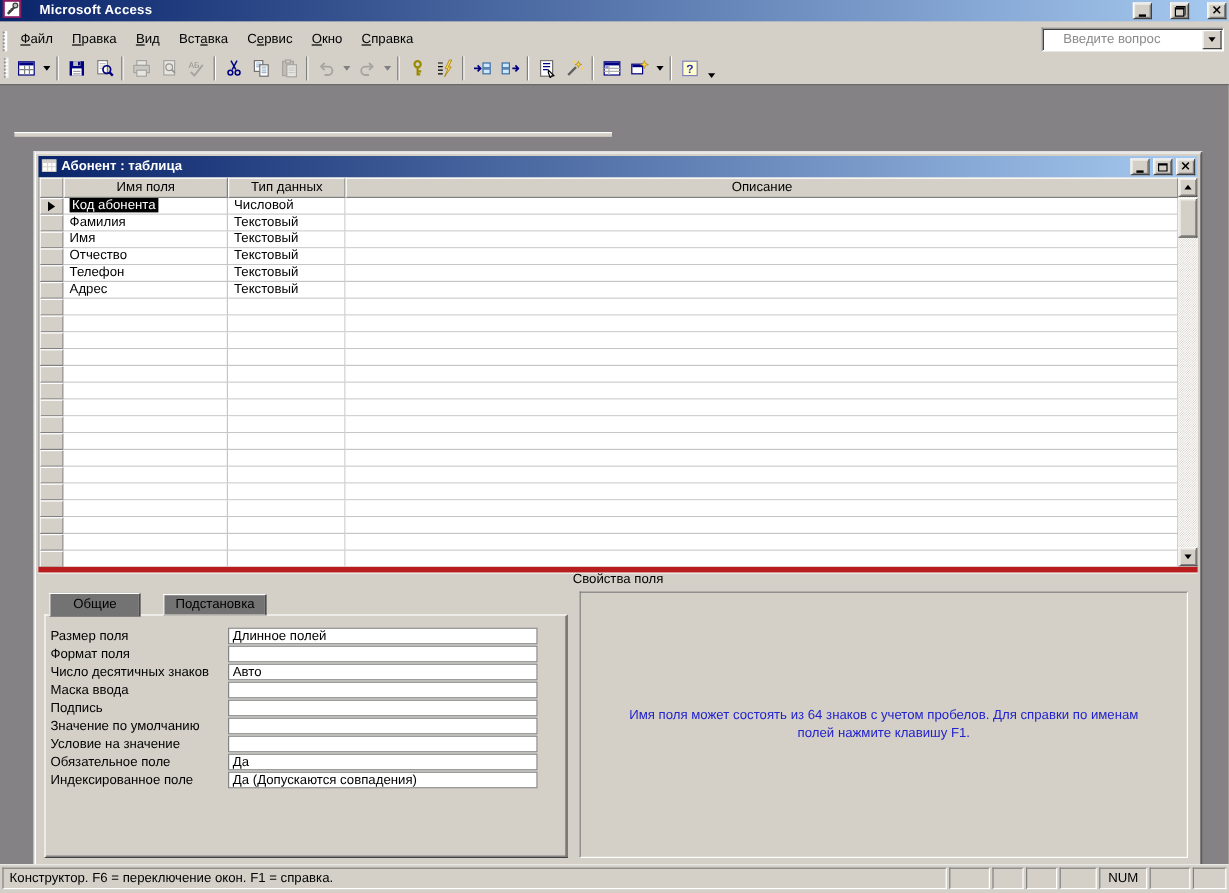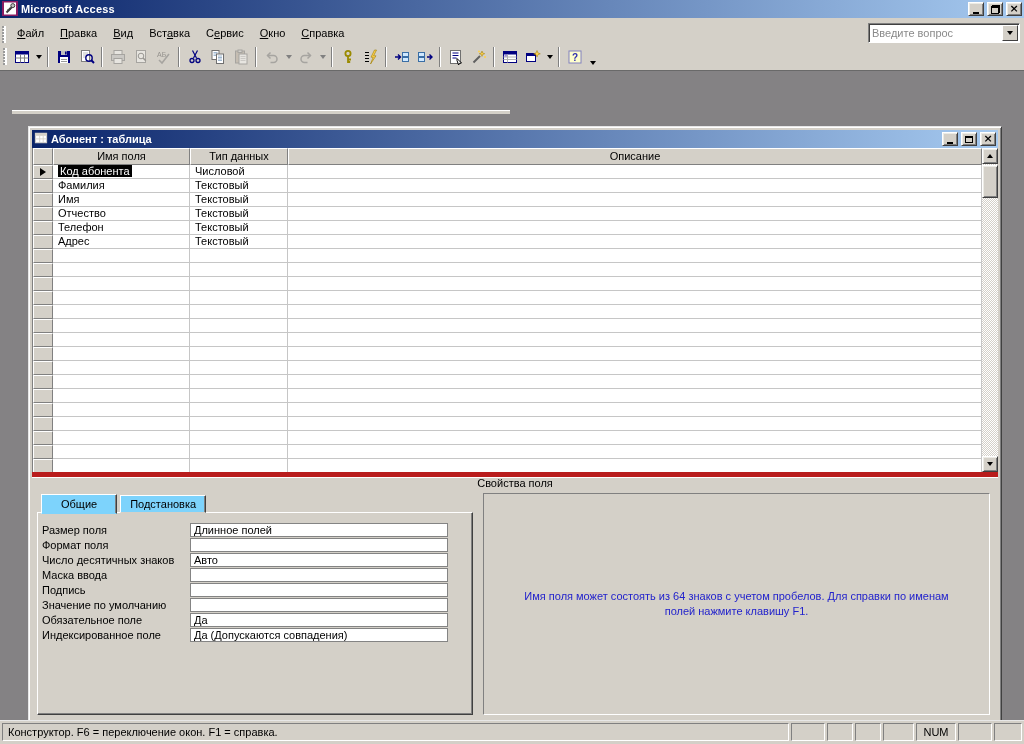--- a/index.html
+++ b/index.html
@@ -1,35 +1,35 @@
 <!DOCTYPE html>
 <html><head>
 <meta charset="utf-8">
 <style>
 *{box-sizing:border-box;margin:0;padding:0}
 html,body{width:1024px;height:744px}
 body{font-family:"Liberation Sans","DejaVu Sans",sans-serif;font-size:11px;color:#000;background:#d4d0c8;overflow:hidden}
 .app{display:flex;flex-direction:column;width:1024px;height:744px;background:#d4d0c8}
 
-.titlebar{height:18px;flex:none;background:linear-gradient(to right,#0a246a,#a6caf0);display:flex;align-items:center;padding:1px 2px;gap:3px}
+.titlebar{height:18px;flex:none;background:linear-gradient(to right,#0a246a,#a6caf0);display:flex;align-items:center;padding:1px 2px;gap:15px}
 .titlebar .title{color:#fff;font-weight:bold;flex:1;white-space:nowrap;letter-spacing:.2px}
 .winbtn{width:16px;height:14px;flex:none;background:#d4d0c8;border:1px solid #404040;border-top-color:#fff;border-left-color:#fff;box-shadow:inset 1px 1px 0 #ecebe5,inset -1px -1px 0 #808080;display:flex;align-items:center;justify-content:center;cursor:default}
 .glyph-min{width:6px;height:2px;background:#000;margin-top:7px}
 .glyph-restore{position:relative;width:9px;height:9px}
 .glyph-restore::before{content:"";position:absolute;right:0;top:0;width:6px;height:5px;border:1px solid #000;border-top-width:2px}
 .glyph-restore::after{content:"";position:absolute;left:0;bottom:0;width:6px;height:5px;border:1px solid #000;border-top-width:2px;background:#d4d0c8}
 .glyph-max{width:8px;height:7px;border:1px solid #000;border-top-width:2px}
 .glyph-close{font-size:11px;font-weight:bold;line-height:10px;font-family:"DejaVu Sans",sans-serif}
 
 .menubar{height:25px;flex:none;display:flex;align-items:flex-end;background:#d4d0c8;padding:0 4px 0 1px}
 .grip{width:4px;height:17px;margin:0 3px 0 1px;background-image:radial-gradient(circle at 1px 1px,#9a9a9a 35%,transparent 40%),radial-gradient(circle at 1px 1px,#fff 90%,transparent 95%);background-size:3px 3px;background-position:0 0,1px 1px;background-repeat:repeat-y}
 .menu-item{padding:4px 8px;white-space:nowrap;cursor:default}
 .menu-item u{text-decoration:underline}
 .qcombo{margin-left:auto;width:152px;height:20px;background:#fff;border:1px solid;border-color:#808080 #fff #fff #808080;box-shadow:inset 1px 1px 0 #404040;display:flex;align-items:center}
-.qcombo .qtext{flex:1;color:#8a8a8a;padding-left:3px;white-space:nowrap;overflow:hidden}
+.qcombo .qtext{flex:1;color:#8a8a8a;padding-left:17px;white-space:nowrap;overflow:hidden}
 .combo-btn{width:16px;height:16px;margin-right:1px;background:#d4d0c8;border:1px solid;border-color:#fff #404040 #404040 #fff;display:flex;align-items:center;justify-content:center}
 .tri-down{width:0;height:0;border-left:3px solid transparent;border-right:3px solid transparent;border-top:4px solid #000}
 
 .toolbar{height:27px;flex:none;display:flex;align-items:center;background:#d4d0c8;padding:0 2px}
 .tbtn{width:23px;height:22px;flex:none;display:flex;align-items:center;justify-content:center;background:transparent;border:none;cursor:default}
 .tbtn svg{display:block}
 .tbtn.disabled{opacity:.45;filter:grayscale(.7)}
 .tdrop{width:11px;height:22px;flex:none;display:flex;align-items:center;justify-content:center}
 .tdrop.disabled .tri-down{border-top-color:#808080}
 .tsep{width:2px;height:20px;flex:none;margin:0 3px;border-left:1px solid #808080;border-right:1px solid #fff}
@@ -57,21 +57,21 @@
 .sbtn{position:absolute;left:0;width:16px;height:16px;background:#d4d0c8;border:1px solid;border-color:#fff #404040 #404040 #fff;box-shadow:inset 1px 1px 0 #ecebe5,inset -1px -1px 0 #808080;display:flex;align-items:center;justify-content:center}
 .sbtn.up{top:0}.sbtn.down{bottom:0}
 .tri-up-s{width:0;height:0;border-left:3px solid transparent;border-right:3px solid transparent;border-bottom:4px solid #000}
 .tri-down-s{width:0;height:0;border-left:3px solid transparent;border-right:3px solid transparent;border-top:4px solid #000}
 .sthumb{position:absolute;left:0;top:17px;width:16px;height:33px;background:#d4d0c8;border:1px solid;border-color:#fff #404040 #404040 #fff;box-shadow:inset 1px 1px 0 #ecebe5,inset -1px -1px 0 #808080}
 
 .props-divider{height:16px;flex:none;background:#d4d0c8;display:flex;align-items:center;justify-content:center;border-top:5px solid #b91c1c;box-shadow:inset 0 1px 0 #fff}
 .lower{flex:1;display:flex;background:#d4d0c8;padding:5px 8px 8px 5px;overflow:hidden}
 .props-left{width:436px;flex:none;display:flex;flex-direction:column}
 .tabs{display:flex;align-items:flex-end;height:20px;padding-left:4px;position:relative;z-index:2}
-.tab{height:18px;background:#7dd3fc;border:1px solid;border-color:#fff #404040 #d4d0c8 #fff;box-shadow:inset -1px 0 0 #808080;display:flex;align-items:center;padding:0 9px;margin-right:3px;white-space:nowrap;cursor:default}
+.tab{height:18px;background:#737373;border:1px solid;border-color:#fff #404040 #d4d0c8 #fff;box-shadow:inset -1px 0 0 #808080;display:flex;align-items:center;padding:0 9px;margin-right:19px;white-space:nowrap;cursor:default}
 .tab.active{height:20px;padding:0 19px;margin-bottom:-1px;border-bottom-color:transparent}
 .tab-page{flex:1;margin-top:-1px;background:#d4d0c8;border:1px solid;border-color:#fff #404040 #404040 #fff;box-shadow:inset -1px -1px 0 #808080;padding:9px 10px 0 4px}
 .prop-row{display:flex;align-items:center;height:15px}
 .prop-label{width:148px;flex:none;white-space:nowrap;overflow:hidden}
 .prop-field{width:258px;flex:none;height:14px;background:#fff;border:1px solid #848484;padding:0 3px;line-height:12px;white-space:nowrap;overflow:hidden}
 .help-panel{flex:1;margin-left:10px;background:#d4d0c8;border:1px solid;border-color:#808080 #fff #fff #808080;display:flex;align-items:center;justify-content:center;text-align:center;padding:0 30px;line-height:15px}
 
 .statusbar{height:24px;flex:none;background:#d4d0c8;display:flex;gap:2px;padding:2px;border-top:1px solid #e8e8e8}
 .sb-msg{flex:1;height:18px;border:1px solid;border-color:#808080 #fff #fff #808080;padding:2px 5px;white-space:nowrap;overflow:hidden}
 .sb-panel{height:18px;flex:none;border:1px solid;border-color:#808080 #fff #fff #808080;display:flex;align-items:center;justify-content:center;white-space:nowrap}
@@ -533,20 +533,24 @@
               </div>
               <div class="prop-row">
                 <span class="prop-label">Подпись</span>
                 <span class="prop-field"></span>
               </div>
               <div class="prop-row">
                 <span class="prop-label">Значение по умолчанию</span>
                 <span class="prop-field"></span>
               </div>
               <div class="prop-row">
+                <span class="prop-label">Условие на значение</span>
+                <span class="prop-field"></span>
+              </div>
+              <div class="prop-row">
                 <span class="prop-label">Обязательное поле</span>
                 <span class="prop-field">Да</span>
               </div>
               <div class="prop-row">
                 <span class="prop-label">Индексированное поле</span>
                 <span class="prop-field">Да (Допускаются совпадения)</span>
               </div>
             </div>
         </div>
         <div class="help-panel">

